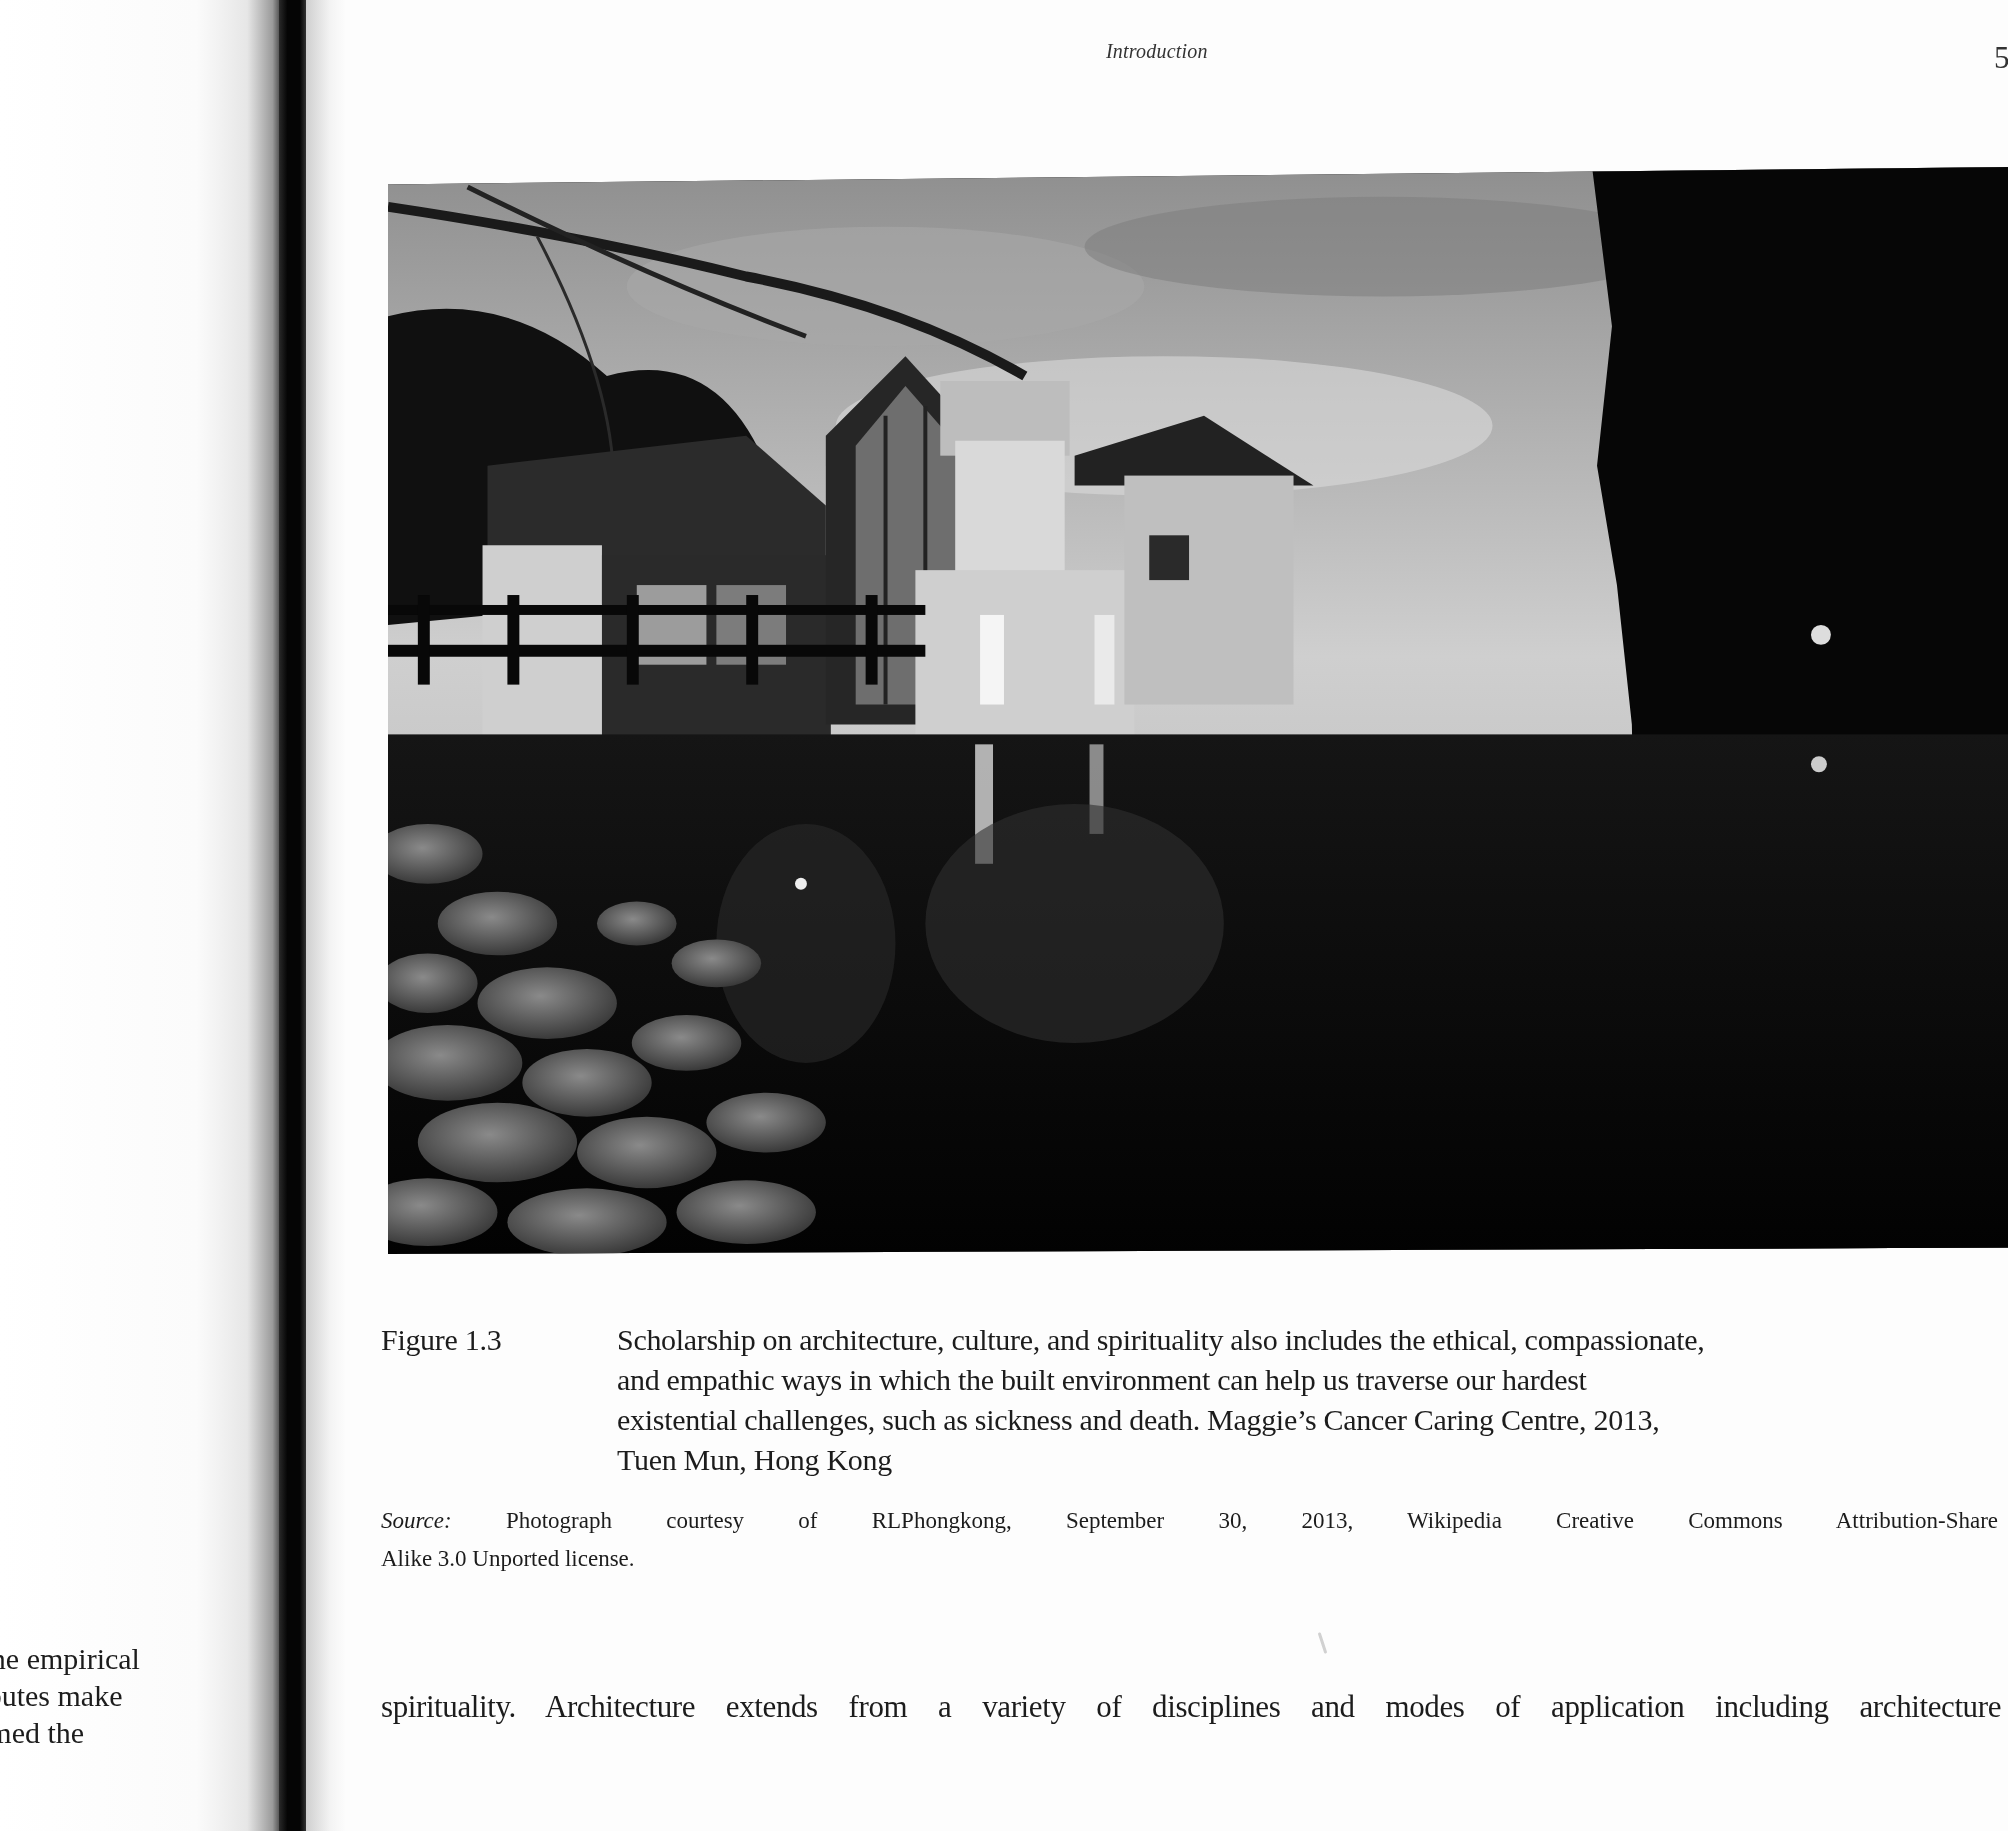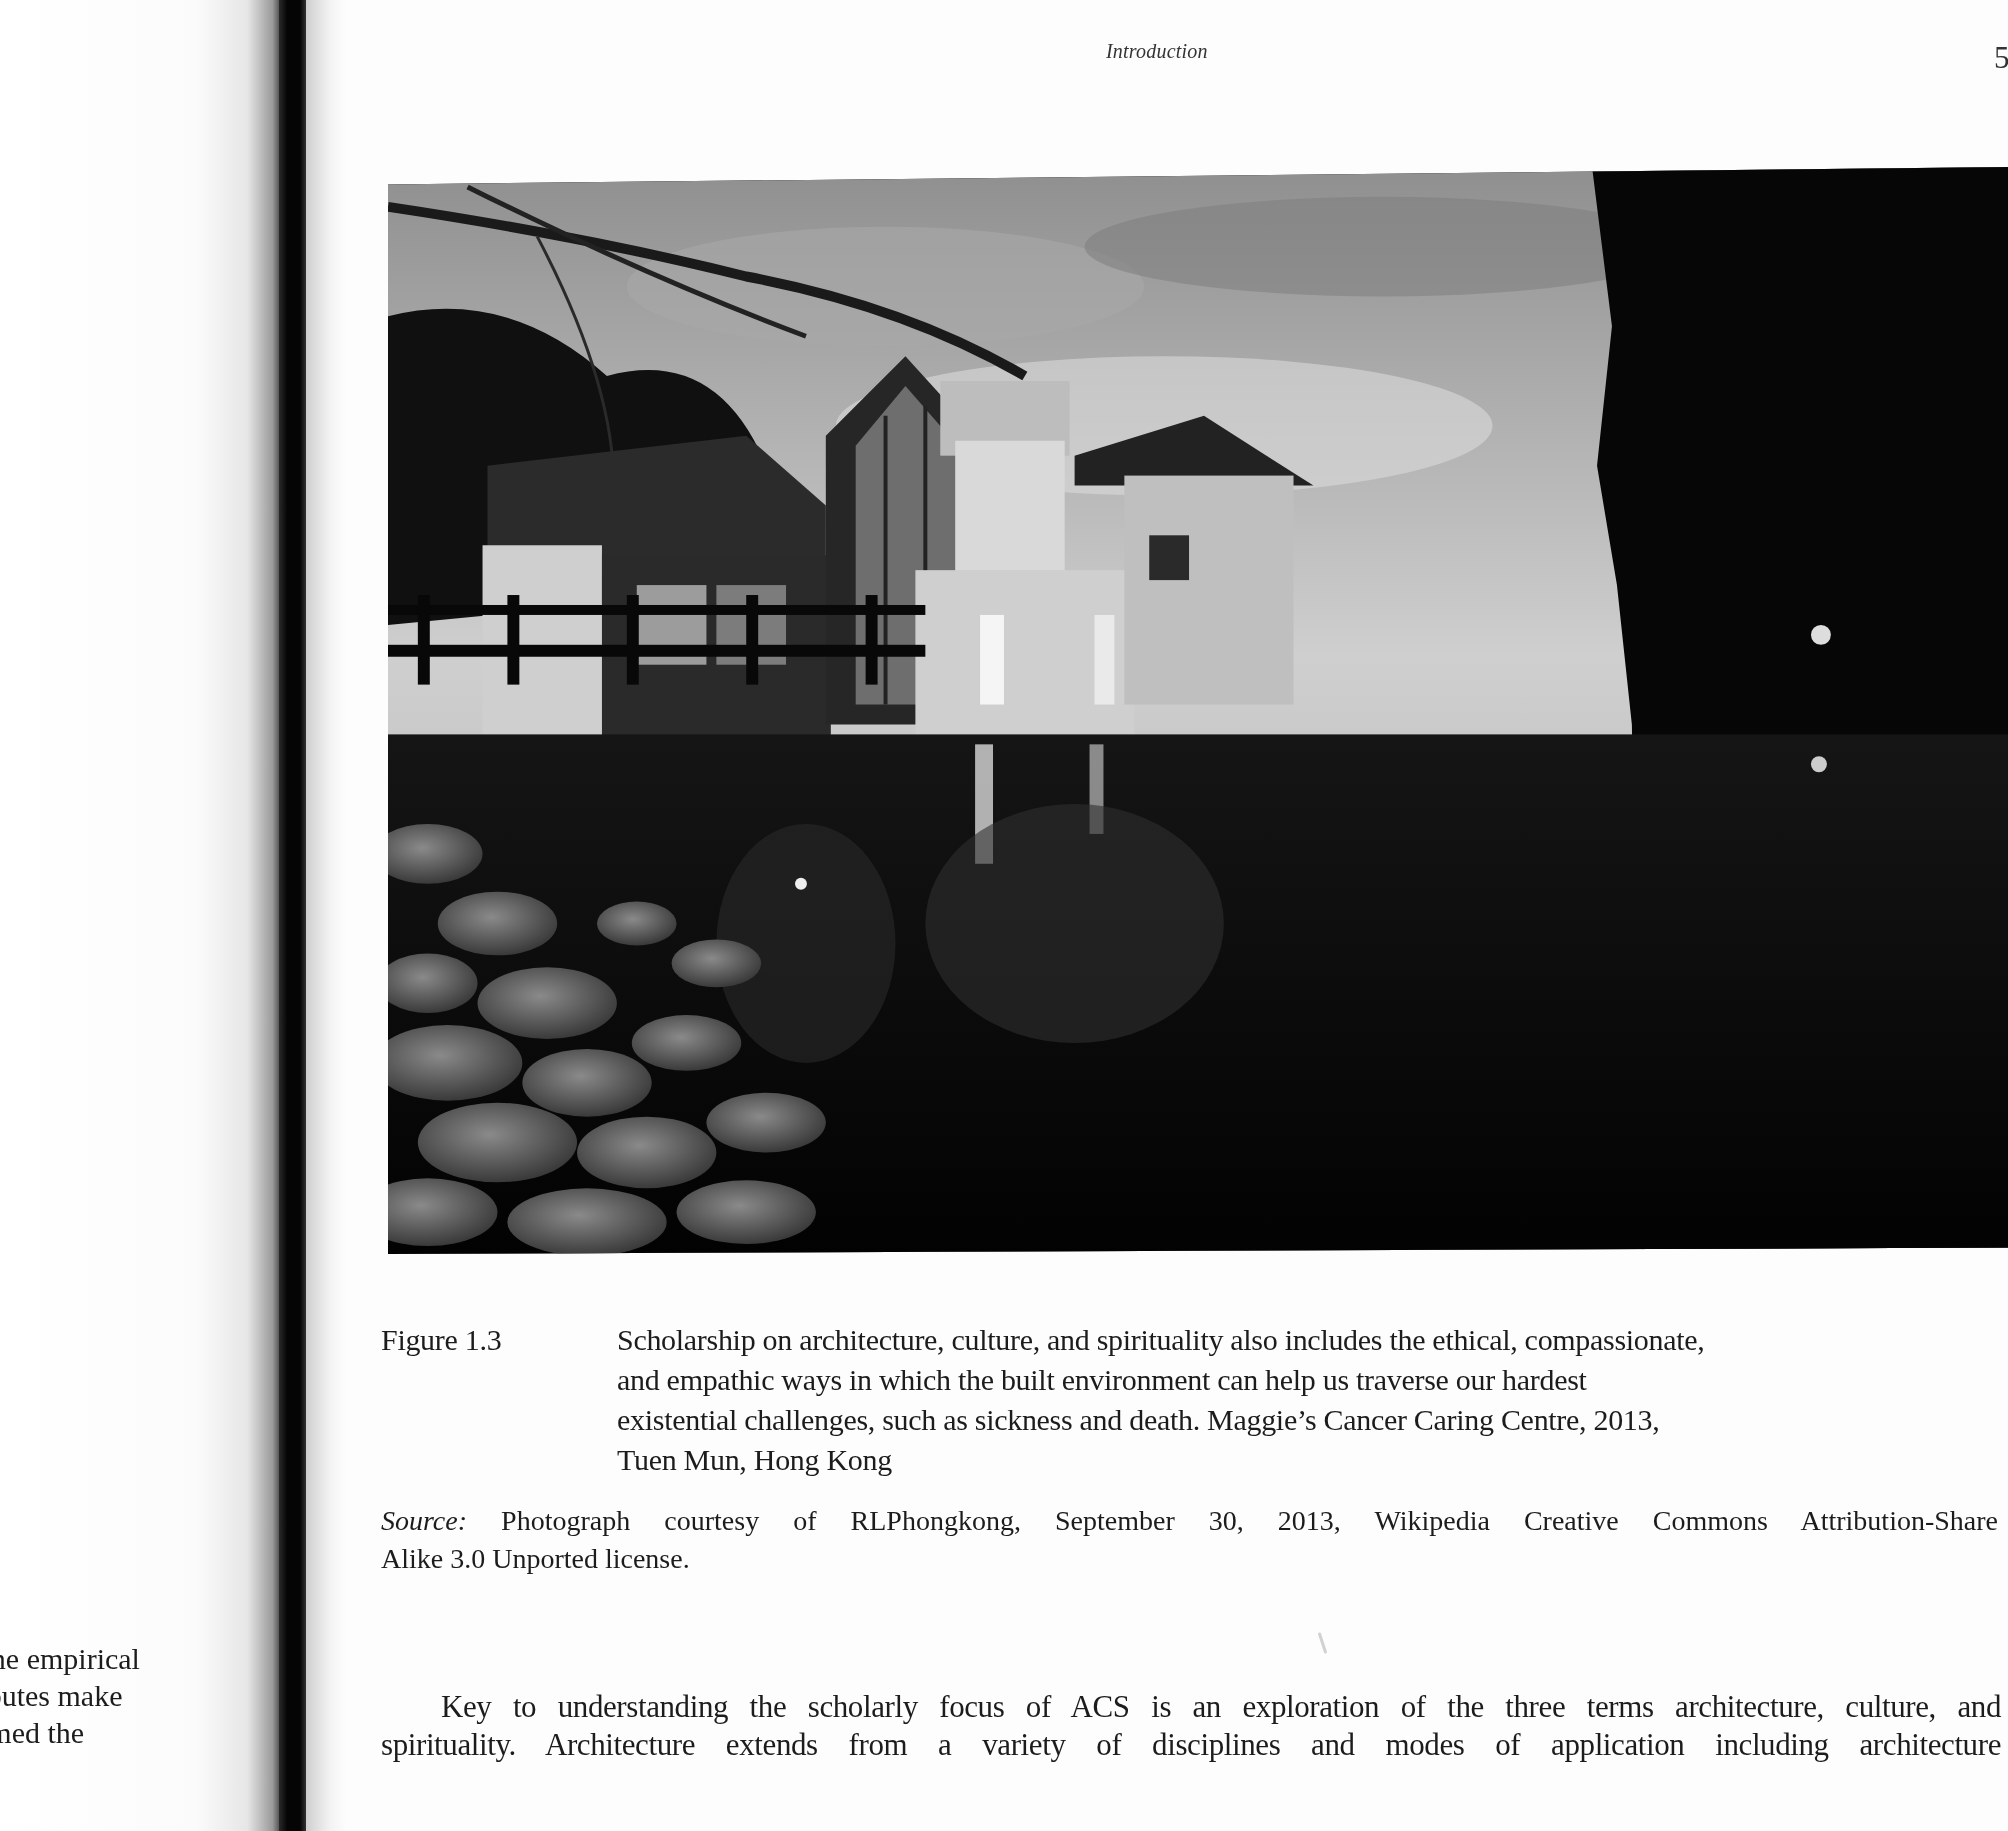--- a/index.html
+++ b/index.html
@@ -10,21 +10,21 @@
   .left-text{position:absolute;left:0;top:1640px;width:229px;text-align:right;font-size:30px;line-height:37px;white-space:nowrap;direction:rtl;overflow:hidden;}
   .left-text div{direction:ltr;unicode-bidi:bidi-override;text-align:left;margin-left:-40px;}
   .running-head{position:absolute;left:1106px;top:40px;font-size:20px;font-style:italic;color:#333;letter-spacing:0.2px;}
   .page-num{position:absolute;left:1994px;top:40px;font-size:31px;color:#333;}
   .photo{position:absolute;left:388px;top:167px;width:1621px;height:1087px;overflow:hidden;background:#0a0a0a;clip-path:polygon(0 1.6%,100% 0,100% 99.4%,0 100%);}
   .photo svg{display:block;width:100%;height:100%;}
   .caption{position:absolute;left:381px;top:1320px;width:1628px;font-size:30px;line-height:40px;}
   .fig-label{position:absolute;left:0;top:0;white-space:nowrap;letter-spacing:-0.3px;font-family:Liberation Serif, serif;}
   .fig-text{position:absolute;left:236px;top:0;width:1393px;letter-spacing:-0.3px;}
   .fig-text div{white-space:nowrap;}
-  .source{position:absolute;left:381px;top:1502px;width:1617px;font-size:28px;line-height:38px;}
+  .source{position:absolute;left:381px;top:1502px;width:1617px;font-size:23px;line-height:38px;}
   .source .l1{white-space:nowrap;text-align:justify;text-align-last:justify;width:1617px;}
   .source em{font-style:italic;}
   .body-text{position:absolute;left:381px;top:1688px;width:1620px;font-size:31px;line-height:38px;letter-spacing:-0.4px;}
   .body-text div{white-space:nowrap;}
   .body-text .j{text-align:justify;text-align-last:justify;}
   .body-text .indent{padding-left:60px;}
   .mark{position:absolute;left:1321px;top:1632px;width:3px;height:22px;background:#bdbdbd;transform:rotate(-18deg);border-radius:2px;opacity:0.7;}
 </style>
 </head>
 <body>
@@ -141,16 +141,15 @@
 </div>
 
 <div class="source">
   <div class="l1"><em>Source:</em> <span>Photograph courtesy of RLPhongkong, September 30, 2013, Wikipedia Creative Commons Attribution-Share</span></div>
   <div>Alike 3.0 Unported license.</div>
 </div>
 
 <div class="mark"></div>
 
 <div class="body-text">
-  <div class="j indent">Key to understanding the scholarly focus of ACS is an exploration of the three terms architecture, culture, and</div>
   <div class="j">spirituality. Architecture extends from a variety of disciplines and modes of application including architecture</div>
 </div>
 
 
 </body></html>

